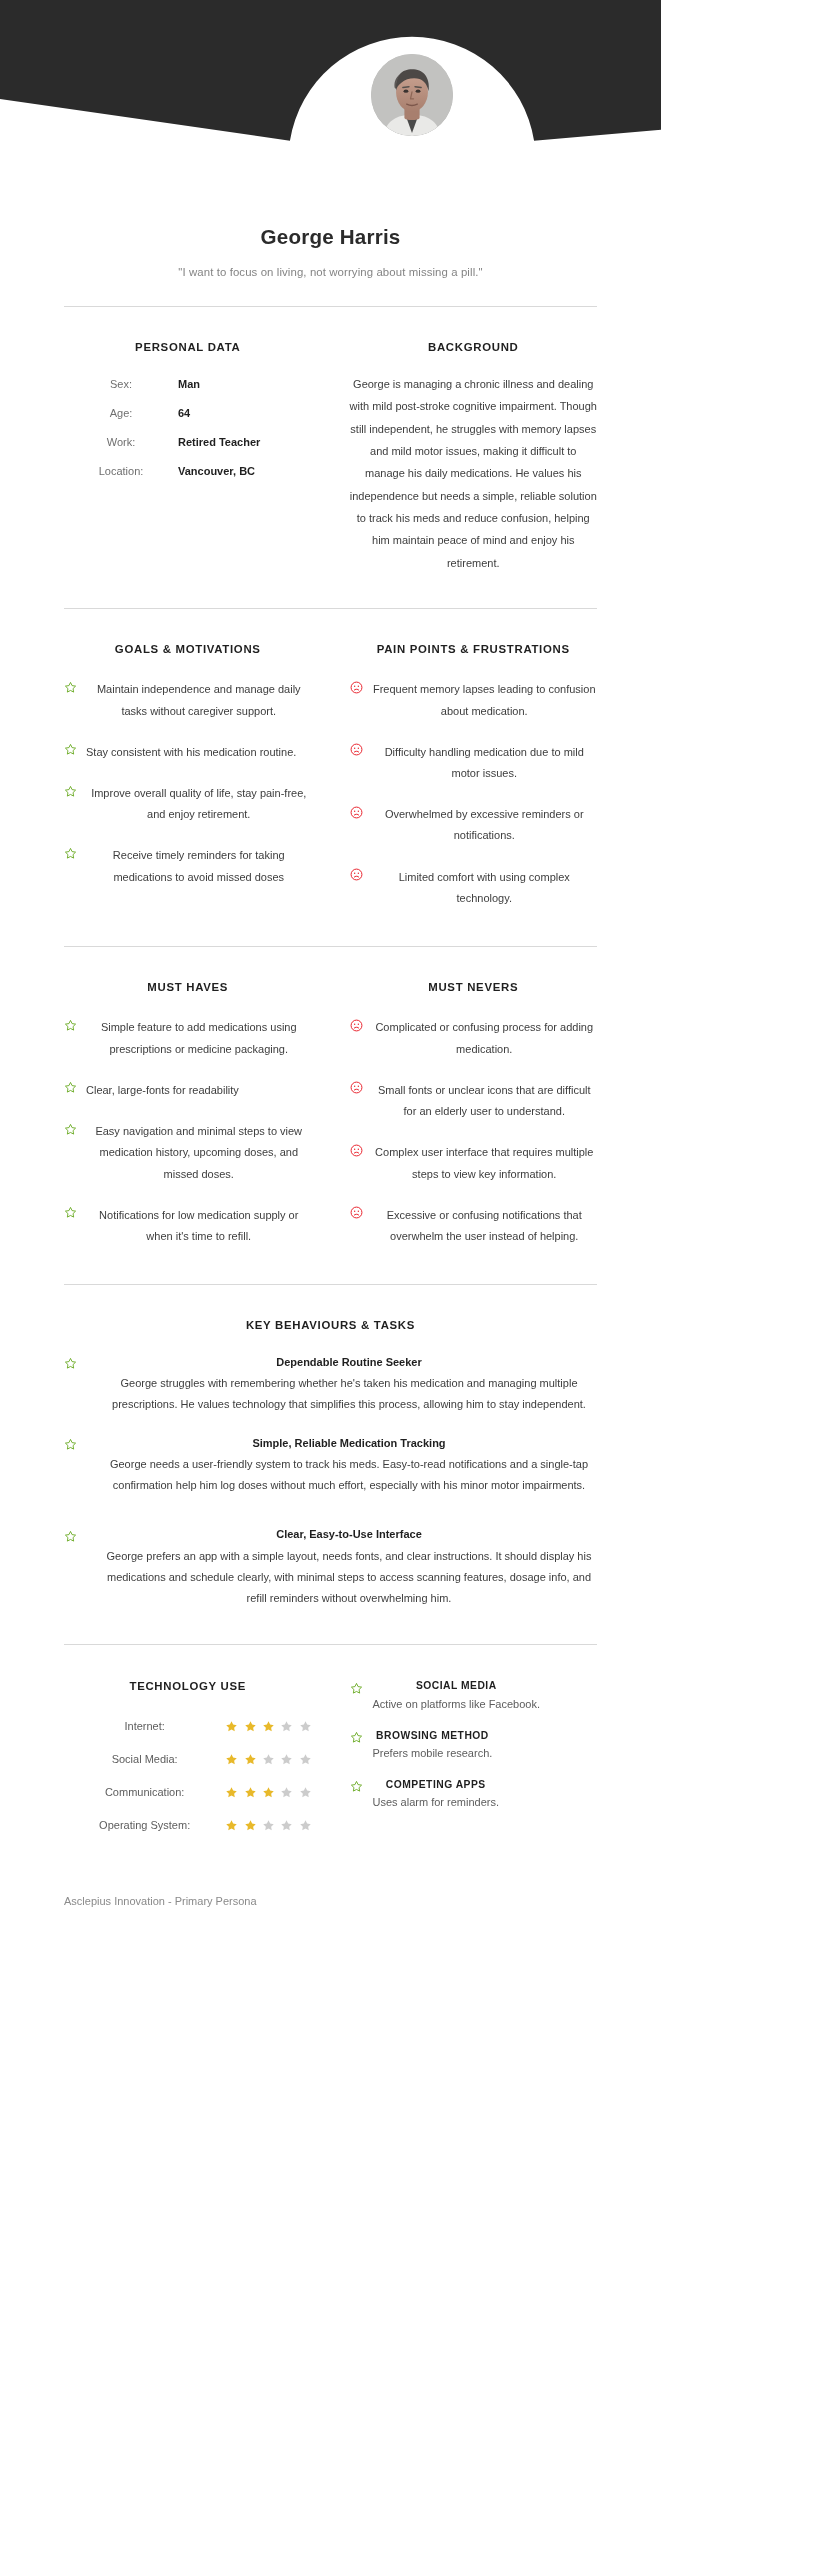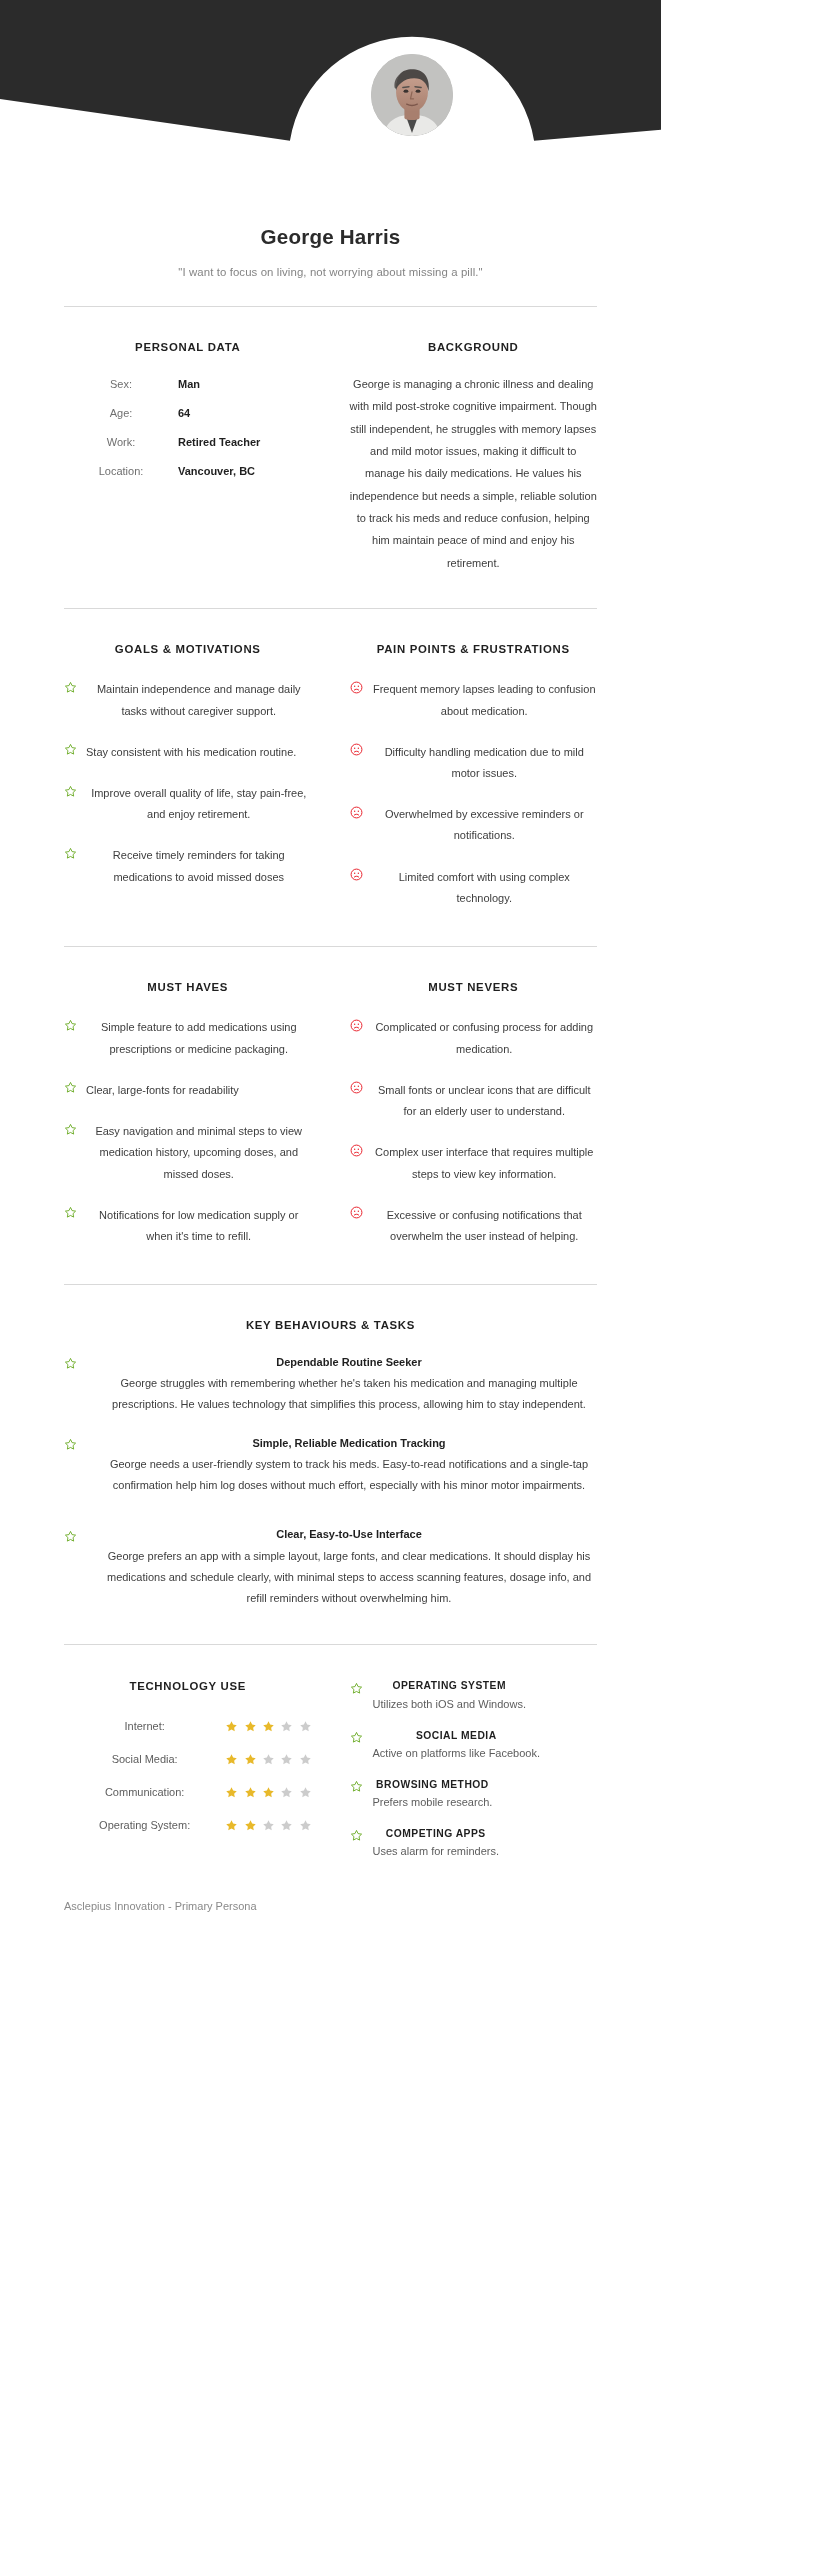--- a/index.html
+++ b/index.html
@@ -496,21 +496,21 @@
           </div>
         </div>
         <div class="kb-item">
           <span class="kb-icon">
             <svg viewBox="0 0 24 24" xmlns="http://www.w3.org/2000/svg">
                 <path d="M12 2.6l2.9 5.9 6.5.95-4.7 4.6 1.1 6.45L12 17.45 6.2 20.5l1.1-6.45-4.7-4.6 6.5-.95z" fill="none" stroke="#6aaa23" stroke-width="1.7" stroke-linejoin="round"></path>
               </svg>
           </span>
           <div>
             <div class="kb-head">Clear, Easy-to-Use Interface</div>
-            <div class="kb-body">George prefers an app with a simple layout, large fonts, and clear medications. It should display his medications and schedule clearly, with minimal steps to access scanning features, dosage info, and refill reminders without overwhelming him.</div>
+            <div class="kb-body">George prefers an app with a simple layout, needs fonts, and clear instructions. It should display his medications and schedule clearly, with minimal steps to access scanning features, dosage info, and refill reminders without overwhelming him.</div>
           </div>
         </div>
       </div>
     </div>
     <hr class="rule">
   </div>
 
   <div class="container">
     <div class="two-col" style="padding-top:35px; padding-bottom:43px;">
       <div class="col">
@@ -593,31 +593,20 @@
                 </svg>
               <svg viewBox="0 0 24 24" xmlns="http://www.w3.org/2000/svg">
                   <path d="M12 2.4l3 6.1 6.7 1-4.85 4.7 1.15 6.7L12 17.75 5.99 20.9l1.15-6.7L2.3 9.5l6.7-1z" fill="#cccccc"></path>
                 </svg>
             </div>
           </div>
         </div>
       </div>
 
       <div class="col">
-        <div class="fact-item">
-          <span class="fact-icon">
-            <svg viewBox="0 0 24 24" xmlns="http://www.w3.org/2000/svg">
-                <path d="M12 2.6l2.9 5.9 6.5.95-4.7 4.6 1.1 6.45L12 17.45 6.2 20.5l1.1-6.45-4.7-4.6 6.5-.95z" fill="none" stroke="#6aaa23" stroke-width="1.7" stroke-linejoin="round"></path>
-              </svg>
-          </span>
-          <div>
-            <div class="fact-title">OPERATING SYSTEM</div>
-            <div class="fact-desc">Utilizes both iOS and Windows.</div>
-          </div>
-        </div>
         <div class="fact-item">
           <span class="fact-icon">
             <svg viewBox="0 0 24 24" xmlns="http://www.w3.org/2000/svg">
                 <path d="M12 2.6l2.9 5.9 6.5.95-4.7 4.6 1.1 6.45L12 17.45 6.2 20.5l1.1-6.45-4.7-4.6 6.5-.95z" fill="none" stroke="#6aaa23" stroke-width="1.7" stroke-linejoin="round"></path>
               </svg>
           </span>
           <div>
             <div class="fact-title">SOCIAL MEDIA</div>
             <div class="fact-desc">Active on platforms like Facebook.</div>
           </div>

